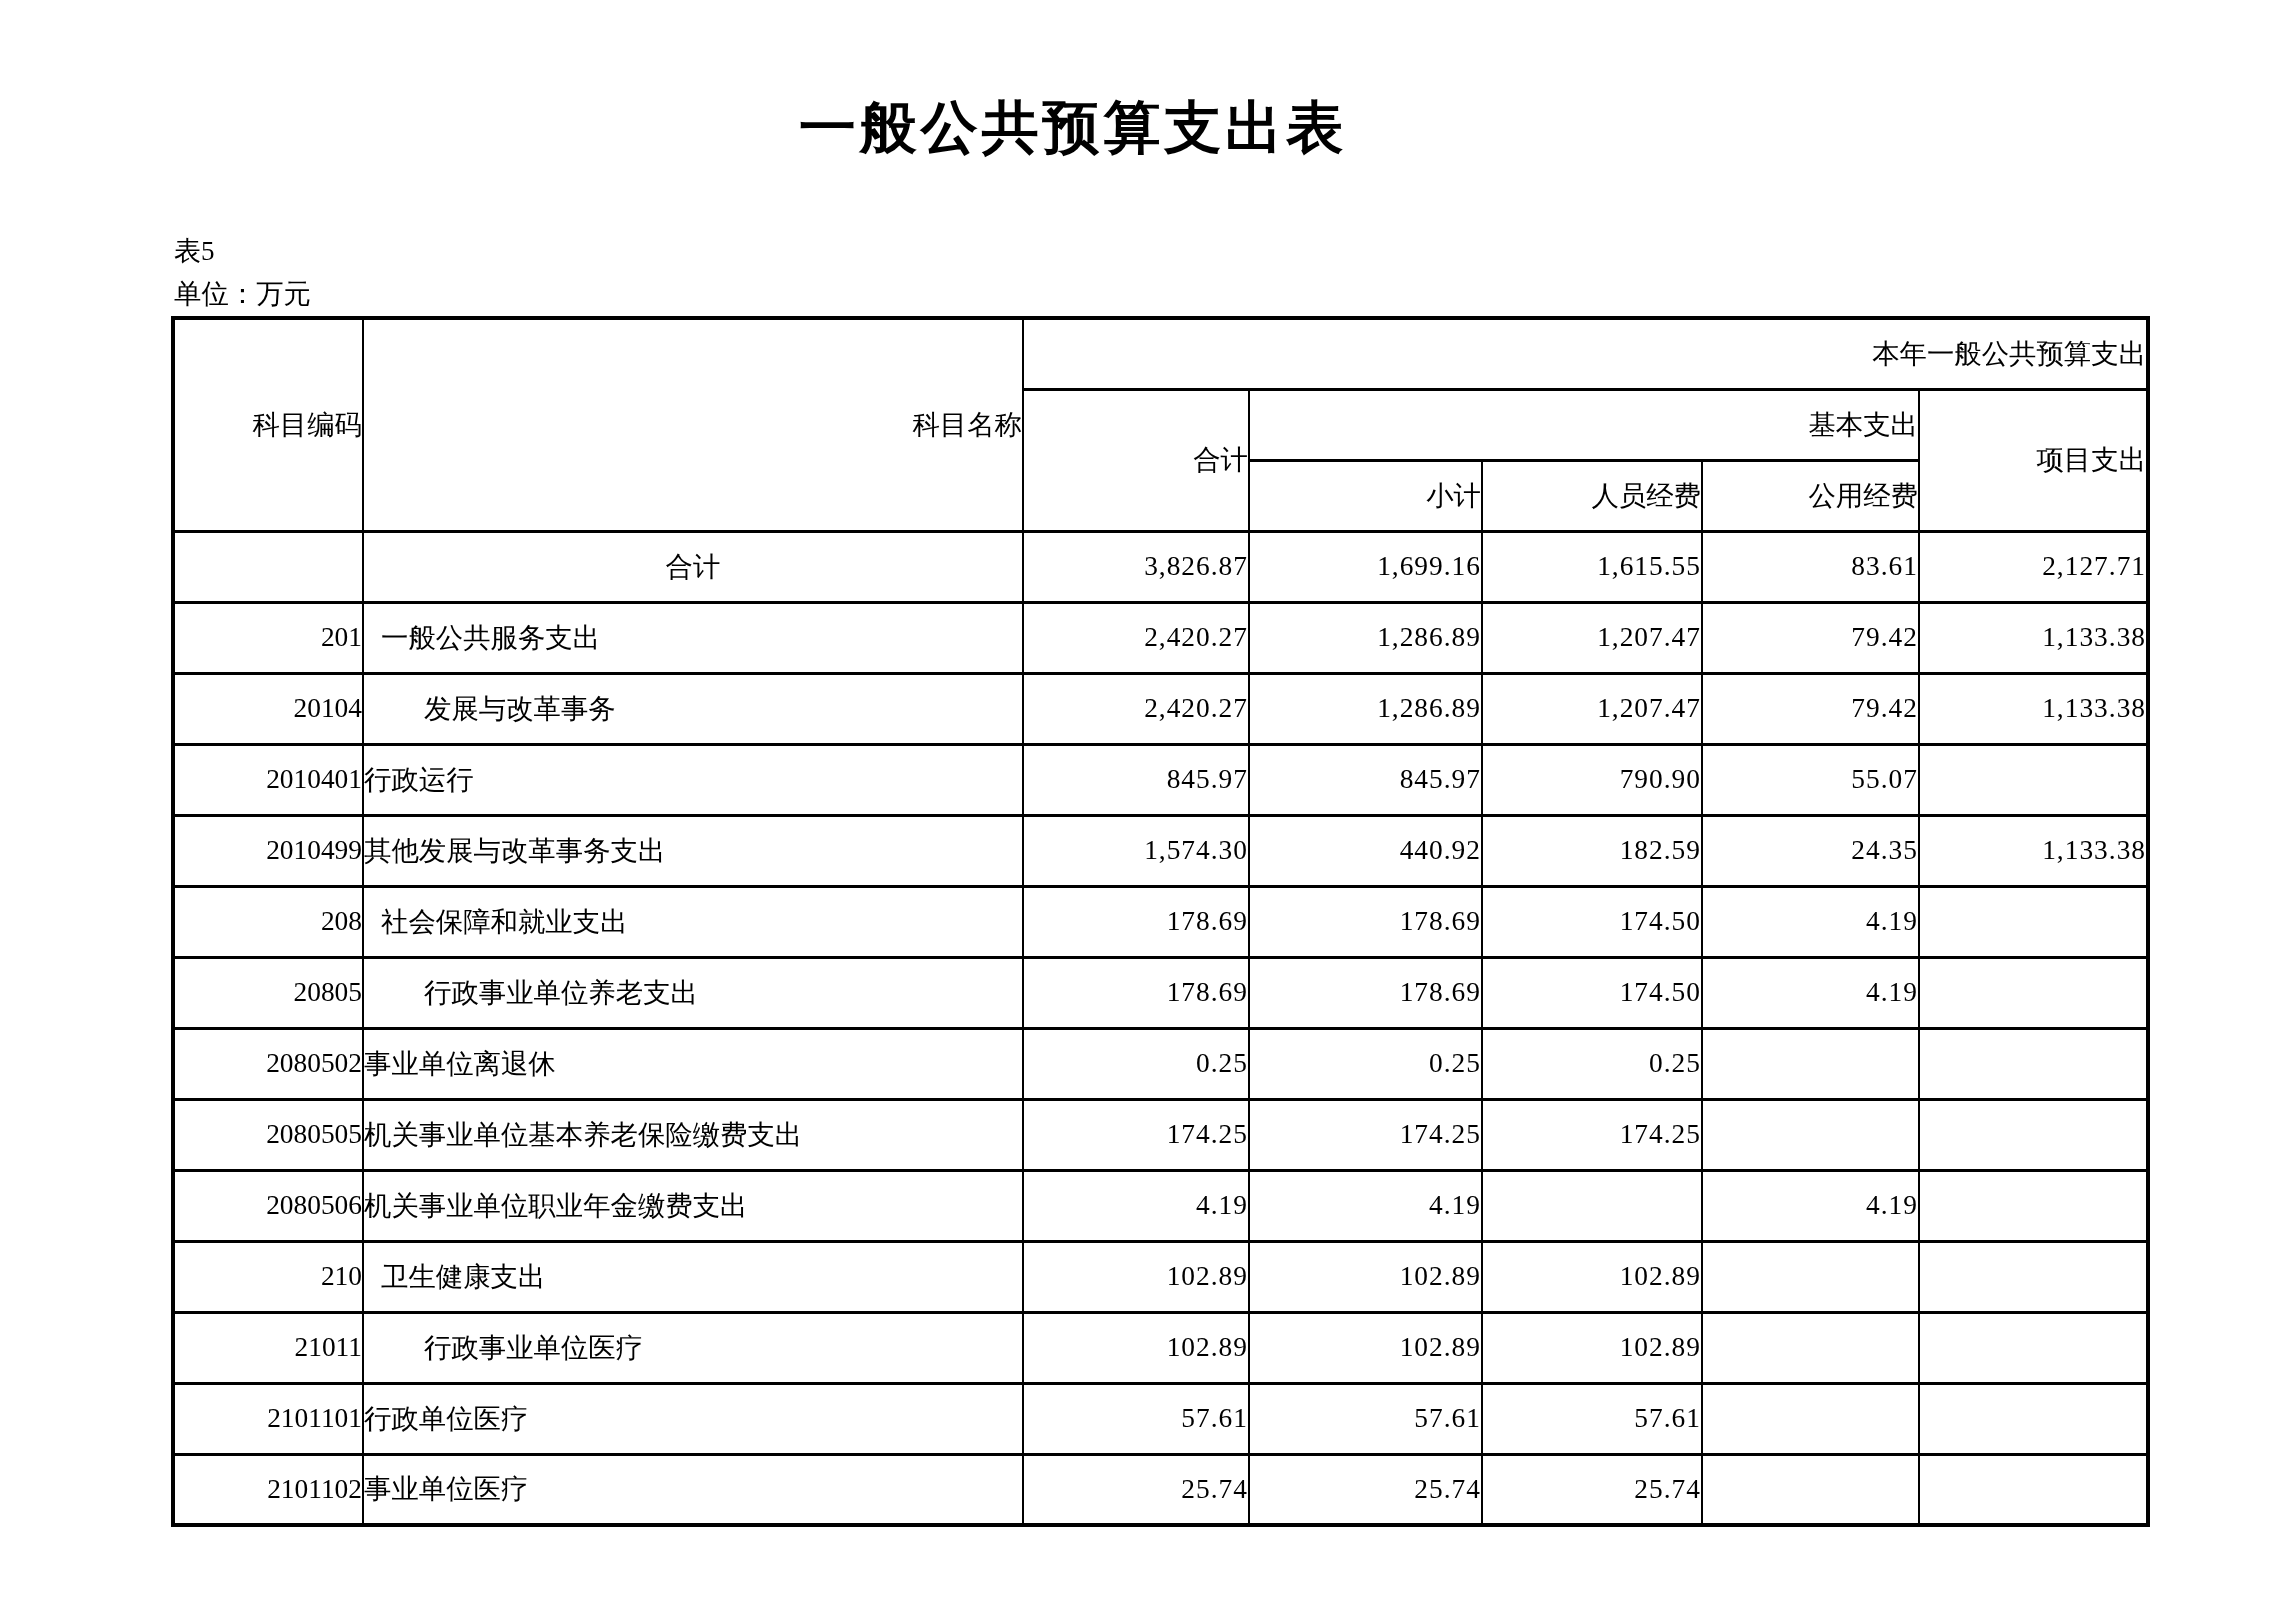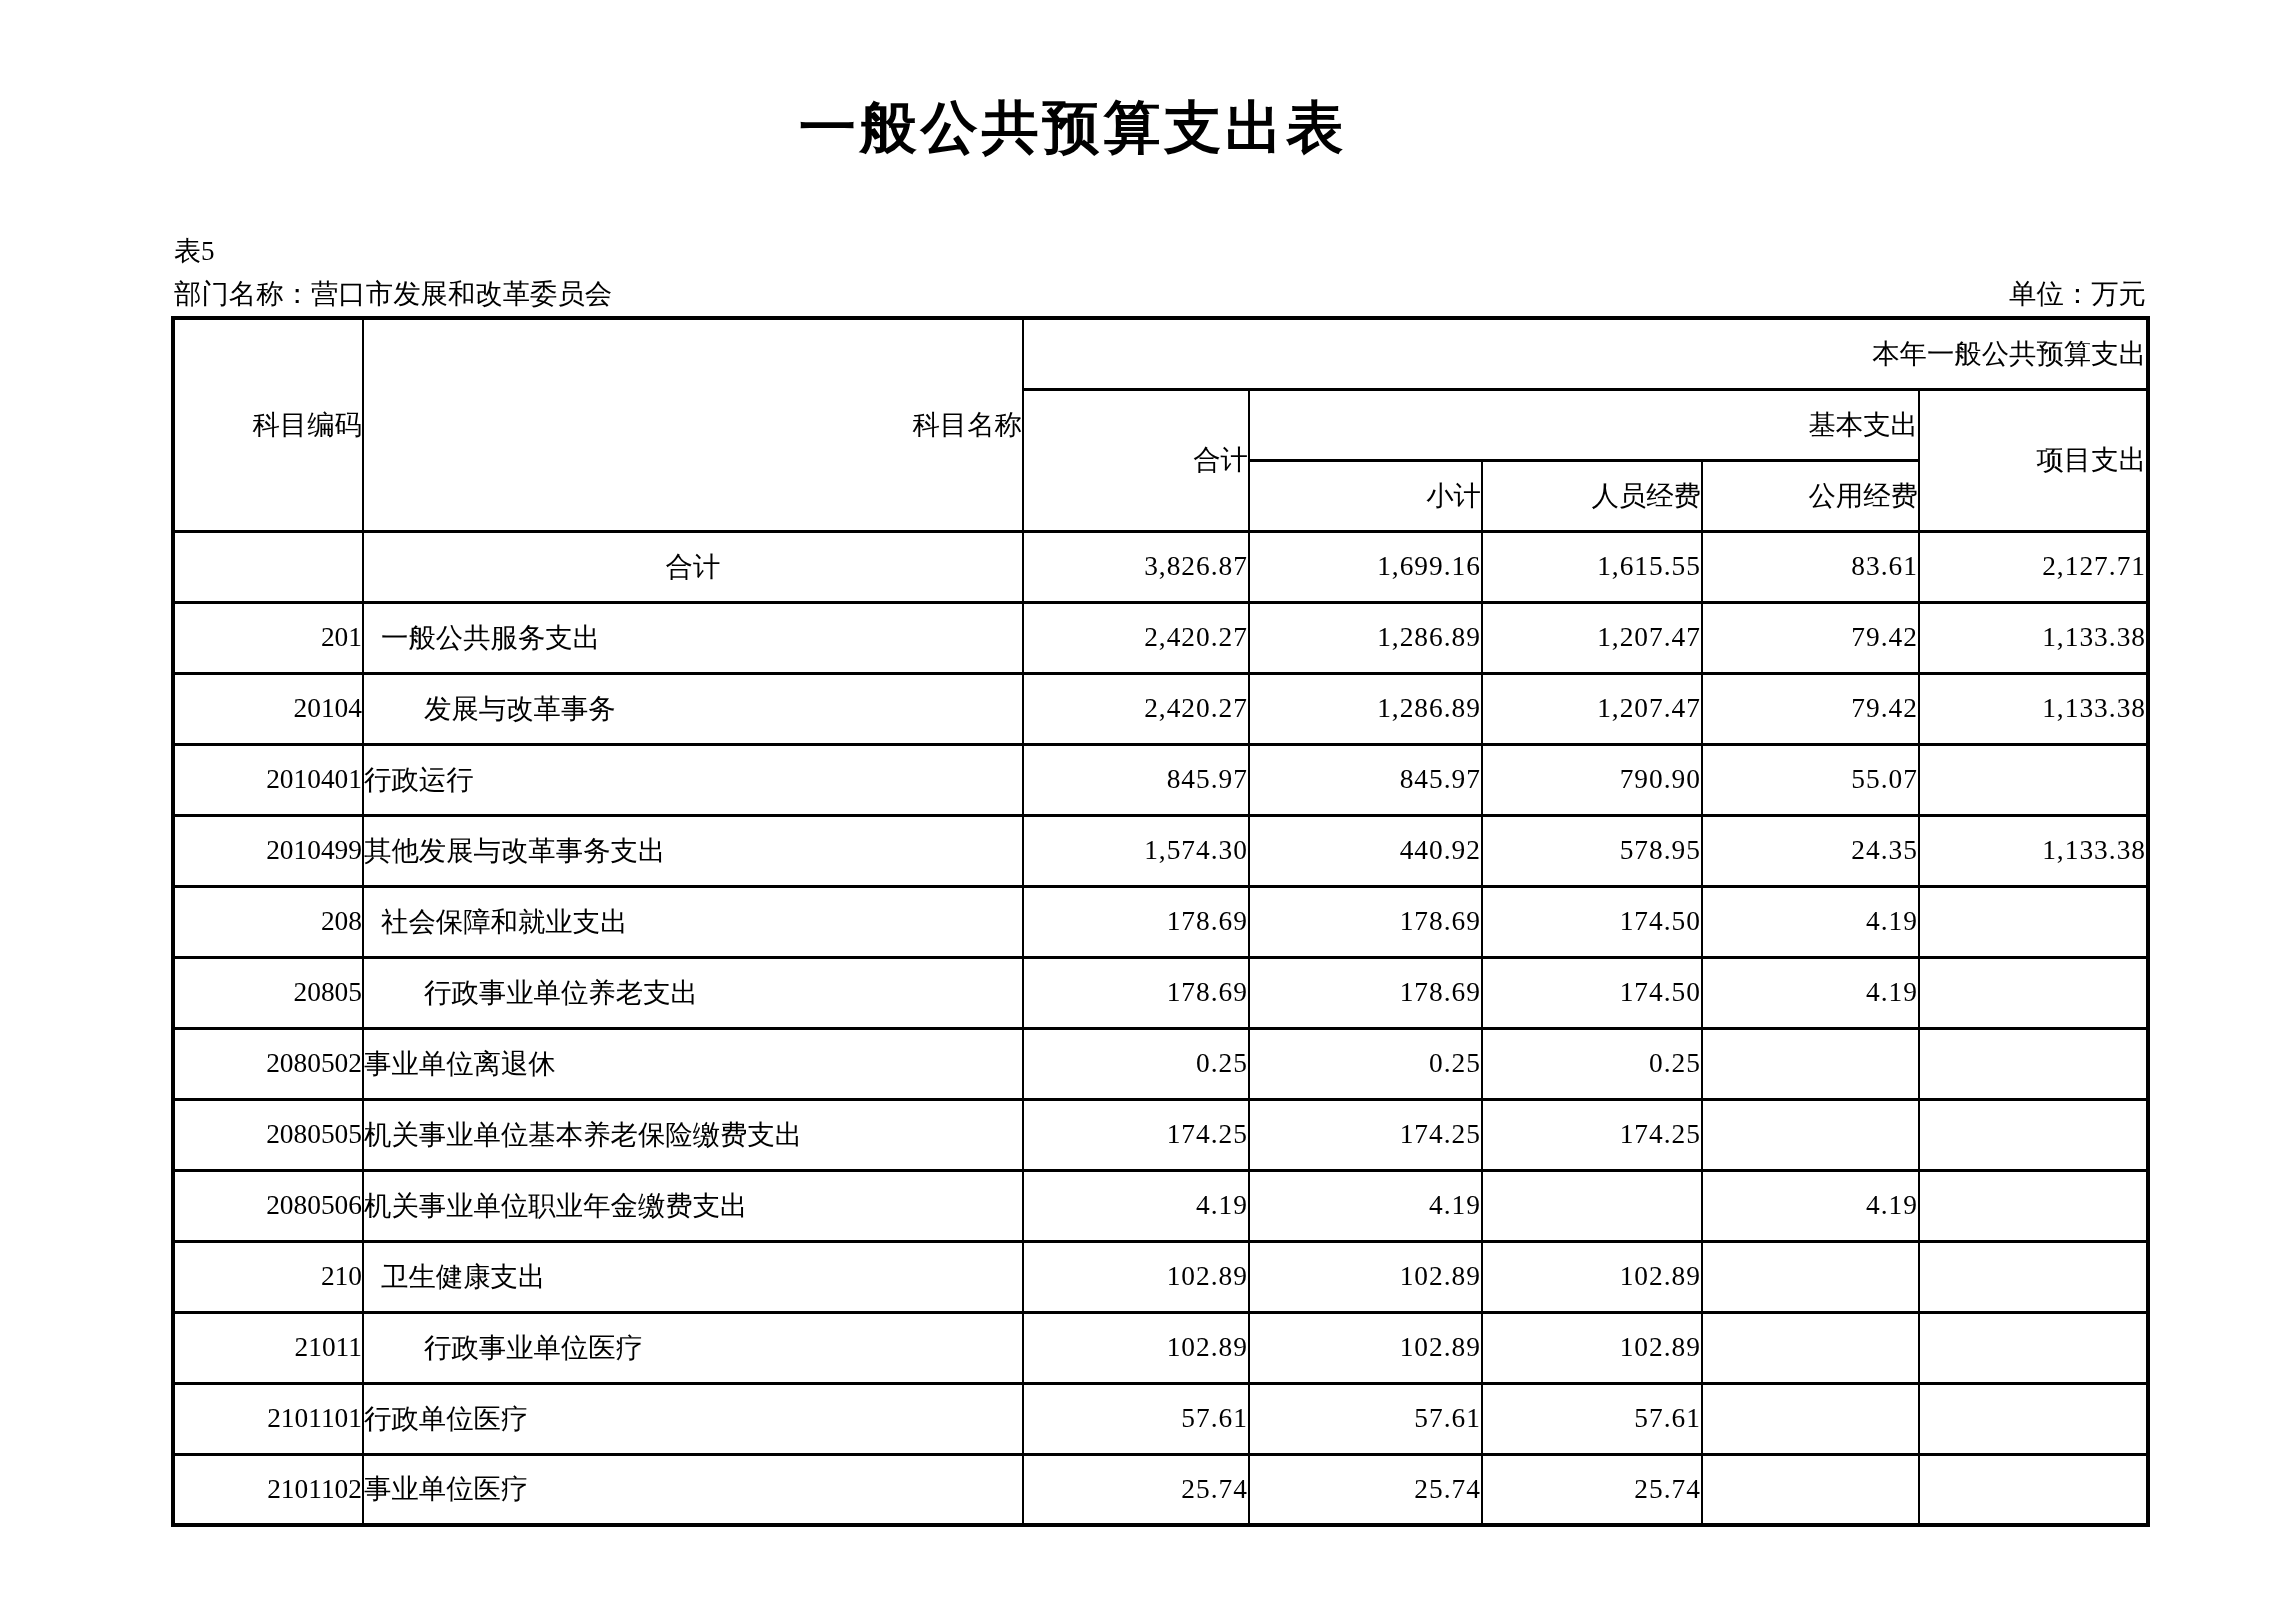--- a/index.html
+++ b/index.html
@@ -77,21 +77,20 @@
   }
 </style>
 </head>
 <body>
 
 <h1 class="page-title">一般公共预算支出表</h1>
 
 <div class="table-no">表5</div>
 
 <div class="meta-row">
-  <span>部门名称：营口市发展和改革委员会</span>
   <span>单位：万元</span>
 </div>
 
 <table class="budget">
   <colgroup>
     <col style="width:190px">
     <col style="width:660px">
     <col style="width:226px">
     <col style="width:233px">
     <col style="width:220px">
@@ -150,21 +149,21 @@
         <td class="num">845.97</td>
         <td class="num">790.90</td>
         <td class="num">55.07</td>
         <td class="num"></td>
       </tr>
       <tr>
         <td class="code">2010499</td>
         <td class="name lv3">其他发展与改革事务支出</td>
         <td class="num">1,574.30</td>
         <td class="num">440.92</td>
-        <td class="num">578.95</td>
+        <td class="num">182.59</td>
         <td class="num">24.35</td>
         <td class="num">1,133.38</td>
       </tr>
       <tr>
         <td class="code">208</td>
         <td class="name lv1">社会保障和就业支出</td>
         <td class="num">178.69</td>
         <td class="num">178.69</td>
         <td class="num">174.50</td>
         <td class="num">4.19</td>

